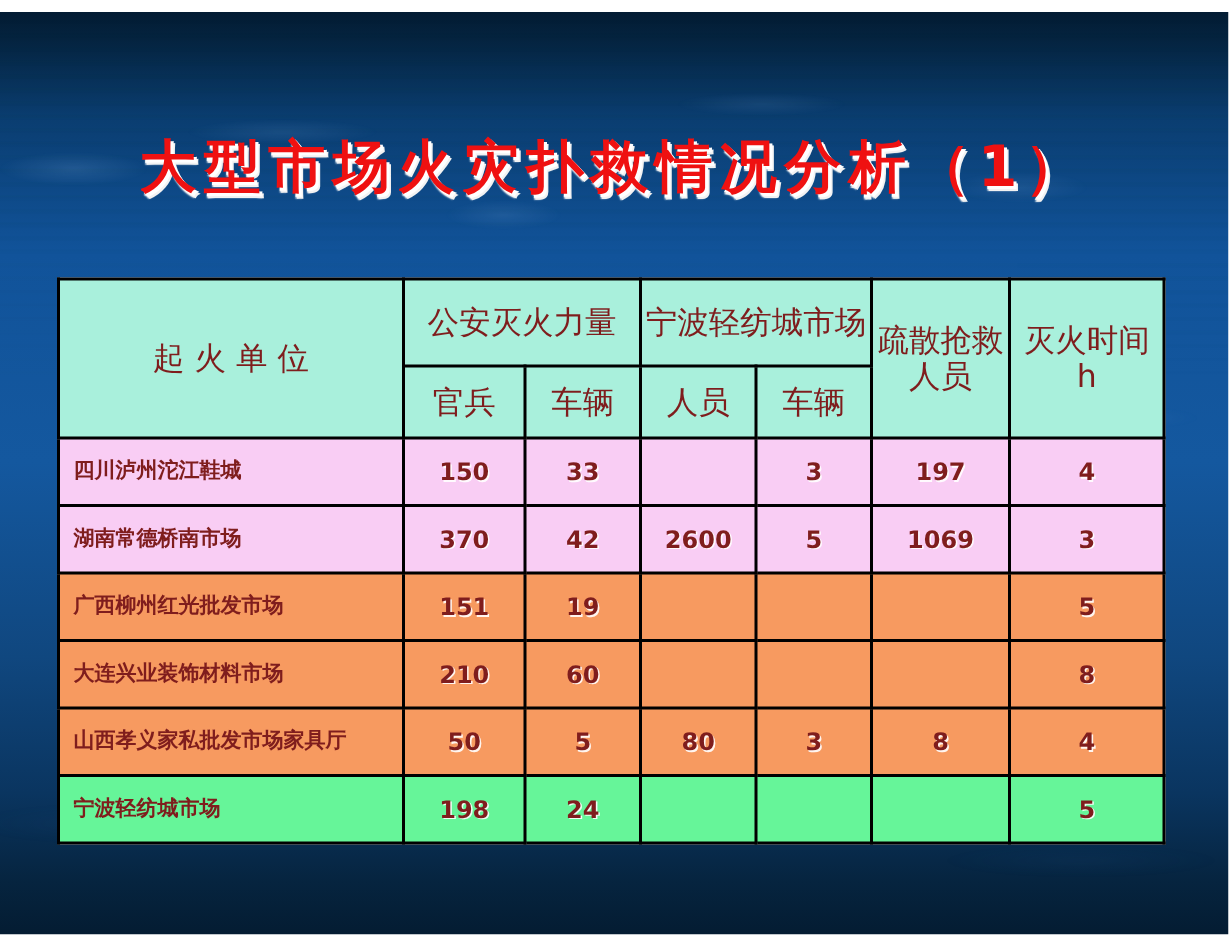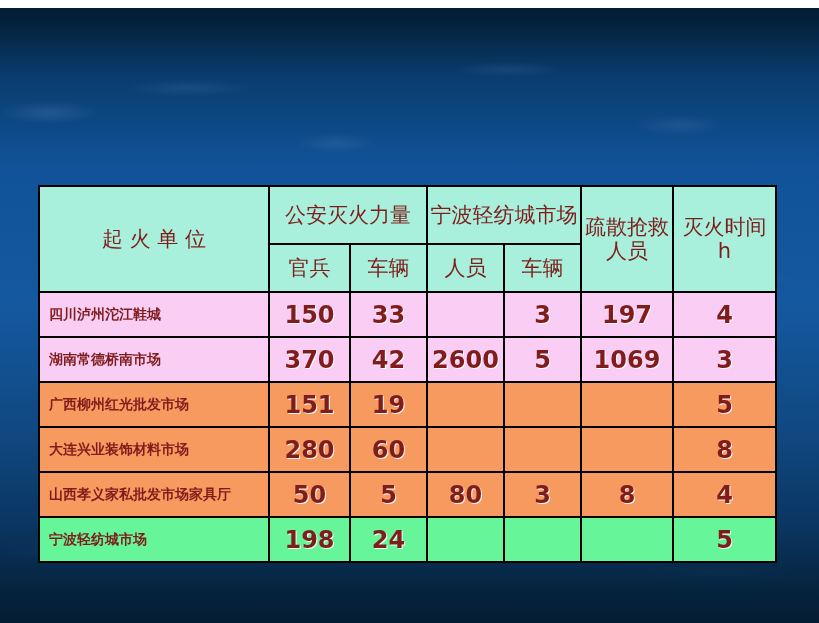--- a/index.html
+++ b/index.html
@@ -150,35 +150,36 @@
     height: 43px;
   }
   #fire-table tbody td.unit-cell {
     text-align: left;
     padding-left: 9px;
     font-size: 14px;
     font-weight: bold;
     line-height: 1.25;
   }
   #fire-table tbody td.num-cell {
-    font-size: 24px;
+    font-size: 16px;
     text-shadow: 1px 1px 0 rgba(255,255,255,.9);
     margin-left: 40px;
   }
   tr.row-pink   td { background: #f9cdf4; }
   tr.row-orange td { background: #f79a60; }
   tr.row-green  td { background: #66f599; }
   tr.row-tall   td { height: 58px; }
 </style>
 </head>
 <body>
 
 <div id="slide">
   <div id="slide-canvas">
 
+    <div id="title">大型市场火灾扑救情况分析（1）</div>
 
     <table id="fire-table">
       <colgroup>
         <col style="width:230px">
         <col style="width:81px">
         <col style="width:77px">
         <col style="width:77px">
         <col style="width:77px">
         <col style="width:92px">
         <col style="width:103px">
@@ -221,21 +222,21 @@
             <td class="unit-cell">广西柳州红光批发市场</td>
             <td class="num-cell">151</td>
             <td class="num-cell">19</td>
             <td class="num-cell"></td>
             <td class="num-cell"></td>
             <td class="num-cell"></td>
             <td class="num-cell">5</td>
           </tr>
           <tr class="row-orange">
             <td class="unit-cell">大连兴业装饰材料市场</td>
-            <td class="num-cell">280</td>
+            <td class="num-cell">210</td>
             <td class="num-cell">60</td>
             <td class="num-cell"></td>
             <td class="num-cell"></td>
             <td class="num-cell"></td>
             <td class="num-cell">8</td>
           </tr>
           <tr class="row-orange row-tall">
             <td class="unit-cell">山西孝义家私批发市场家具厅</td>
             <td class="num-cell">50</td>
             <td class="num-cell">5</td>

